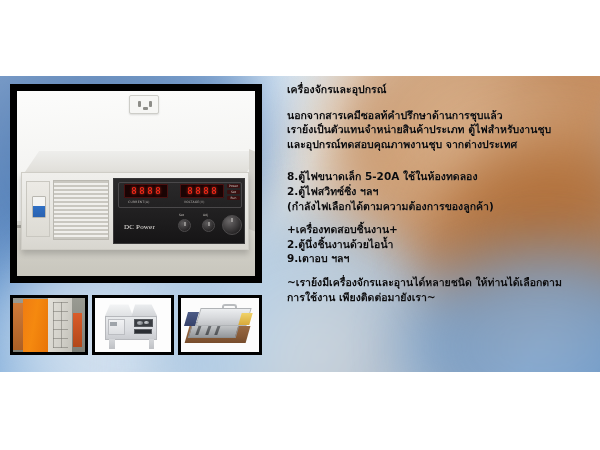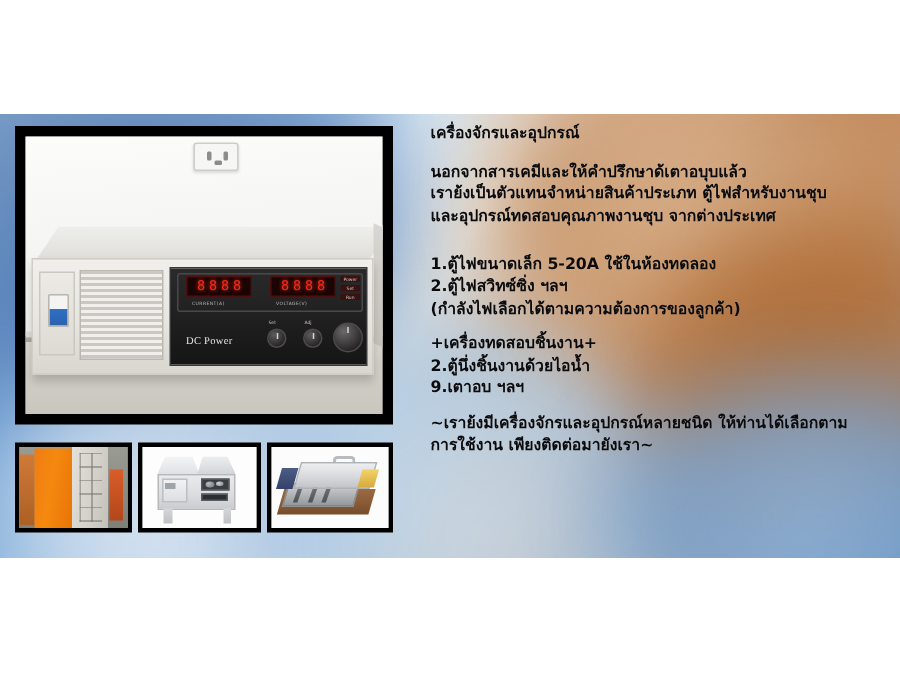--- a/index.html
+++ b/index.html
@@ -380,36 +380,36 @@
         <div class="t3-handle"></div>
         <div class="t3-box"></div>
         <div class="t3-panel"></div>
       </div>
     </div>
 
     <div id="copy">
       <div class="line heading">เครื่องจักรและอุปกรณ์</div>
       <div class="gap"></div>
 
-      <div class="line">นอกจากสารเคมีและให้คำปรึกษาด้เตาอบุบแล้ว</div>
+      <div class="line">นอกจากสารเคมีซอลท้คำปรึกษาด้านการชุบแล้ว</div>
       <div class="line">เราย้งเป็นตัวแทนจำหน่ายสินค้าประเภท  ตู้ไฟสำหรับงานชุบ</div>
       <div class="line">และอุปกรณ์ทดสอบคุณภาพงานชุบ  จากต่างประเทศ</div>
 
       <div class="gap"></div>
       <div class="gap"></div>
 
-      <div class="line">1.ตู้ไฟขนาดเล็ก  5-20A  ใช้ในห้องทดลอง</div>
+      <div class="line">8.ตู้ไฟขนาดเล็ก  5-20A  ใช้ในห้องทดลอง</div>
       <div class="line">2.ตู้ไฟสวิทซ์ซิ่ง ฯลฯ</div>
       <div class="line">(กำลังไฟเลือกได้ตามความต้องการของลูกค้า)</div>
 
       <div class="gap"></div>
       <div class="line">+เครื่องทดสอบชิ้นงาน+</div>
 
       <div class="line">2.ตู้นึ่งชิ้นงานด้วยไอน้ำ</div>
       <div class="line">9.เตาอบ ฯลฯ</div>
 
       <div class="gap"></div>
-      <div class="line">~เราย้งมีเครื่องจักรและอุปกรณ์หลายชนิด  ให้ท่านได้เลือกตาม</div>
+      <div class="line">~เราย้งมีเครื่องจักรและอุานได์หลายชนิด  ให้ท่านได้เลือกตาม</div>
       <div class="line">การใช้งาน  เพียงติดต่อมายังเรา~</div>
     </div>
 
   </div>
 </div>
 
 </body></html>

